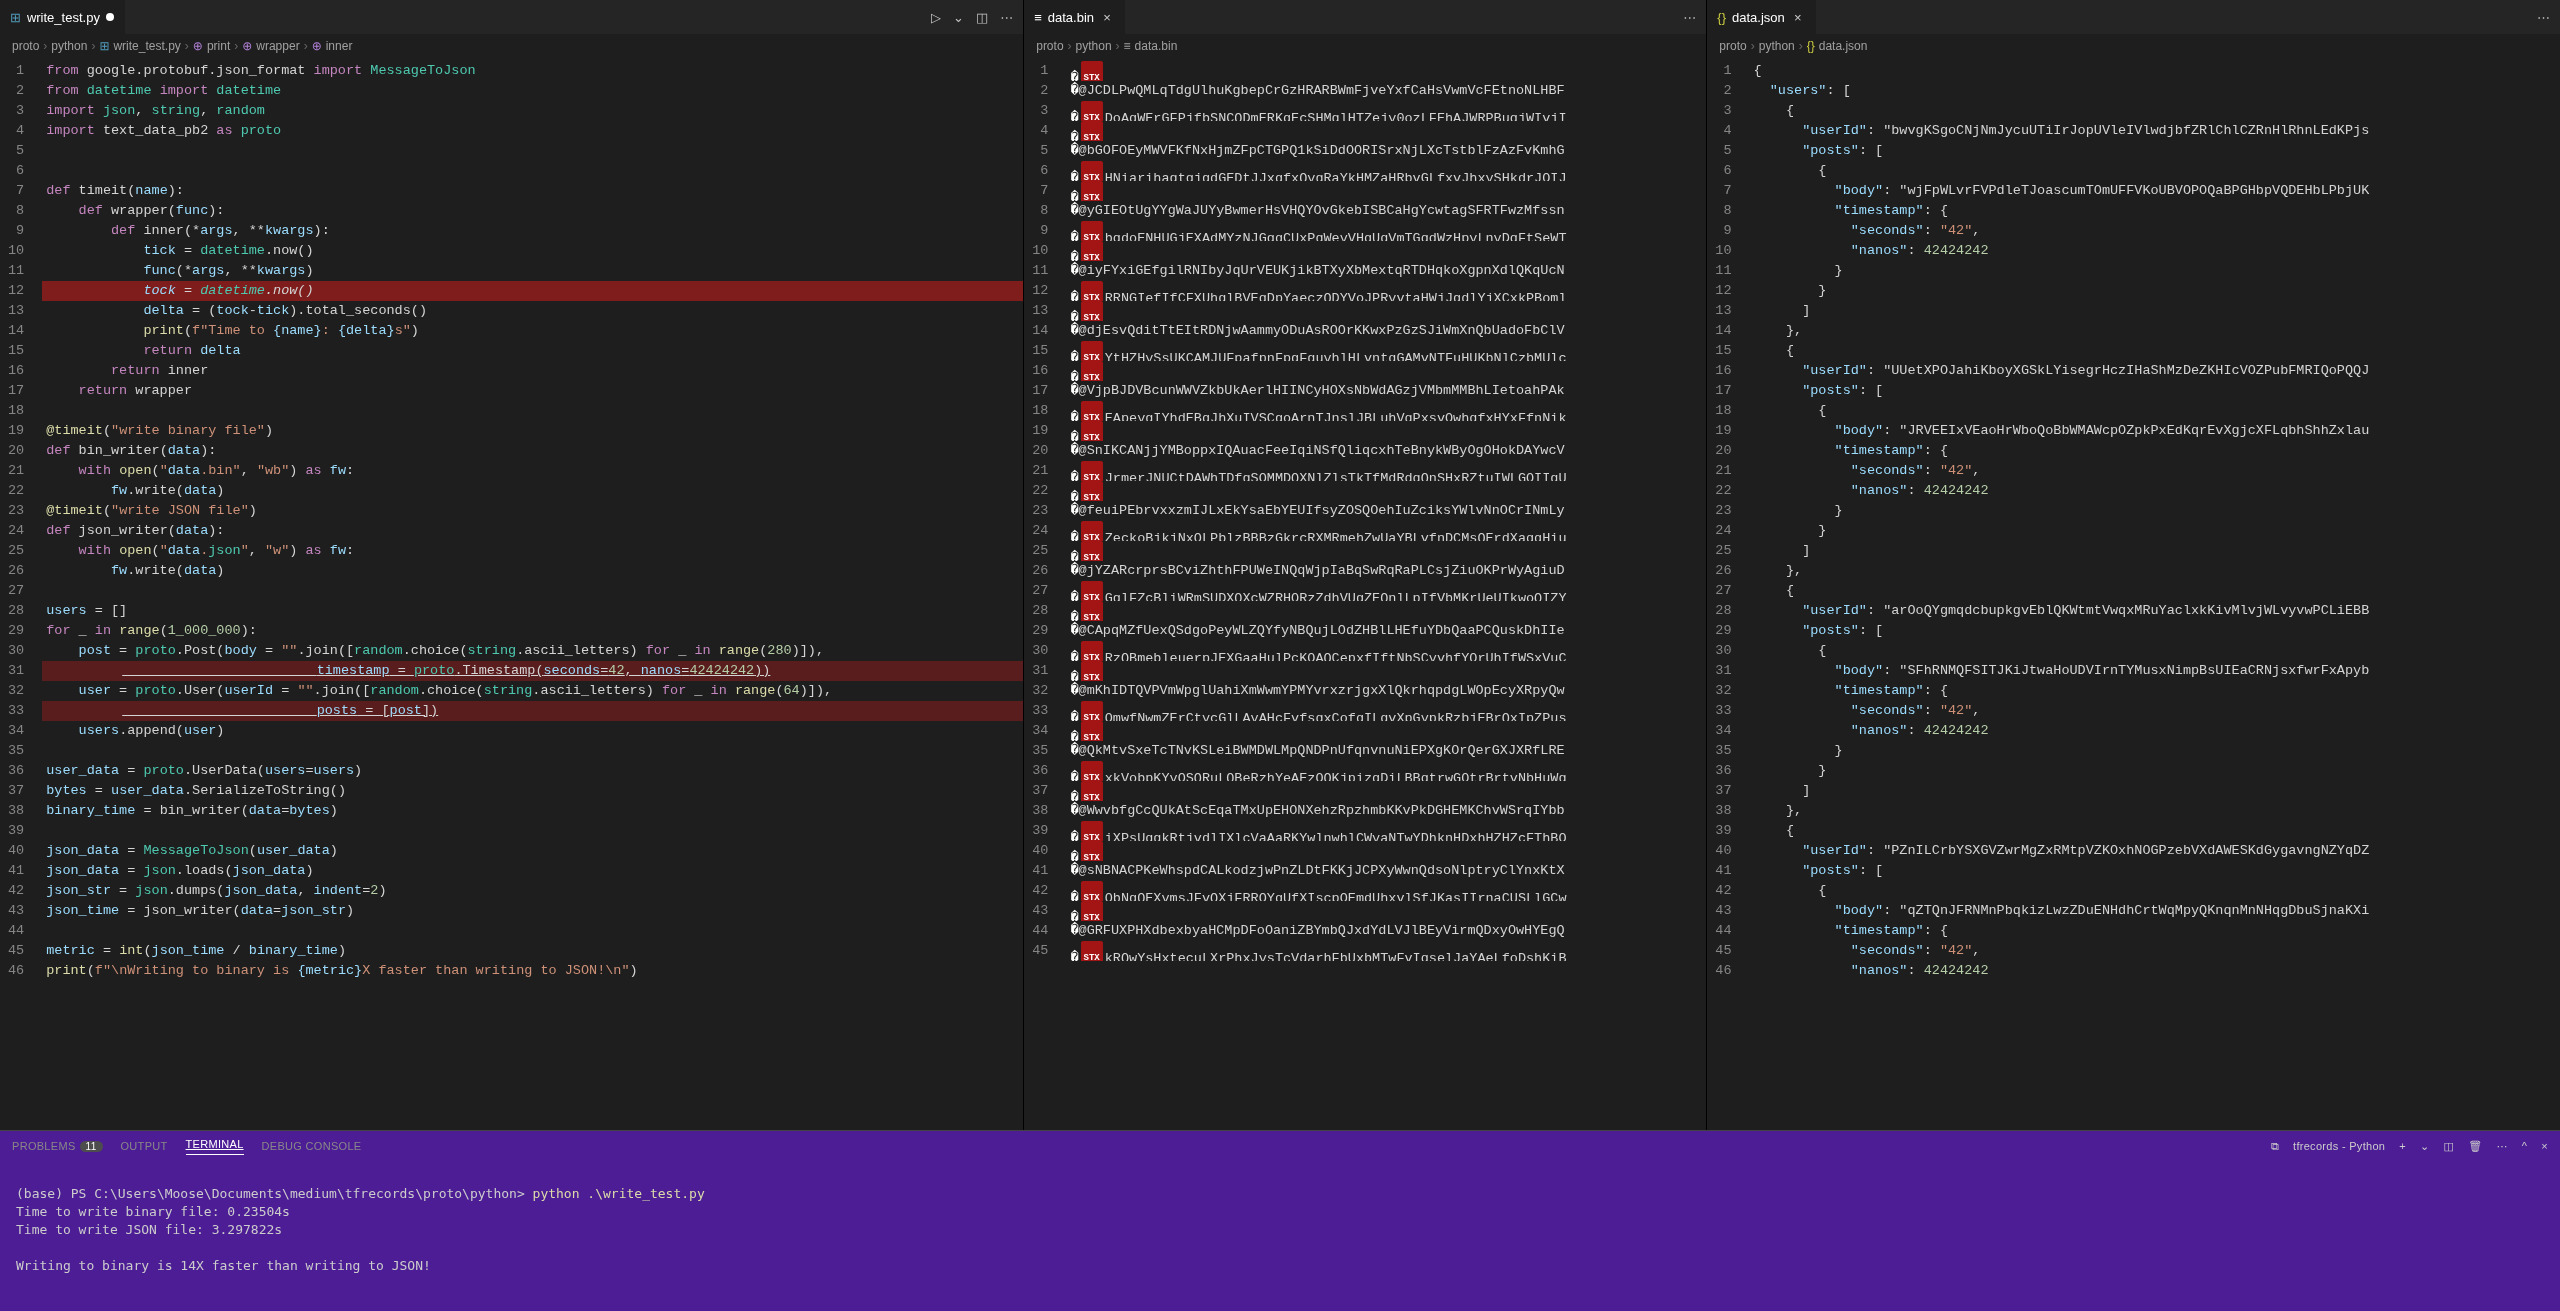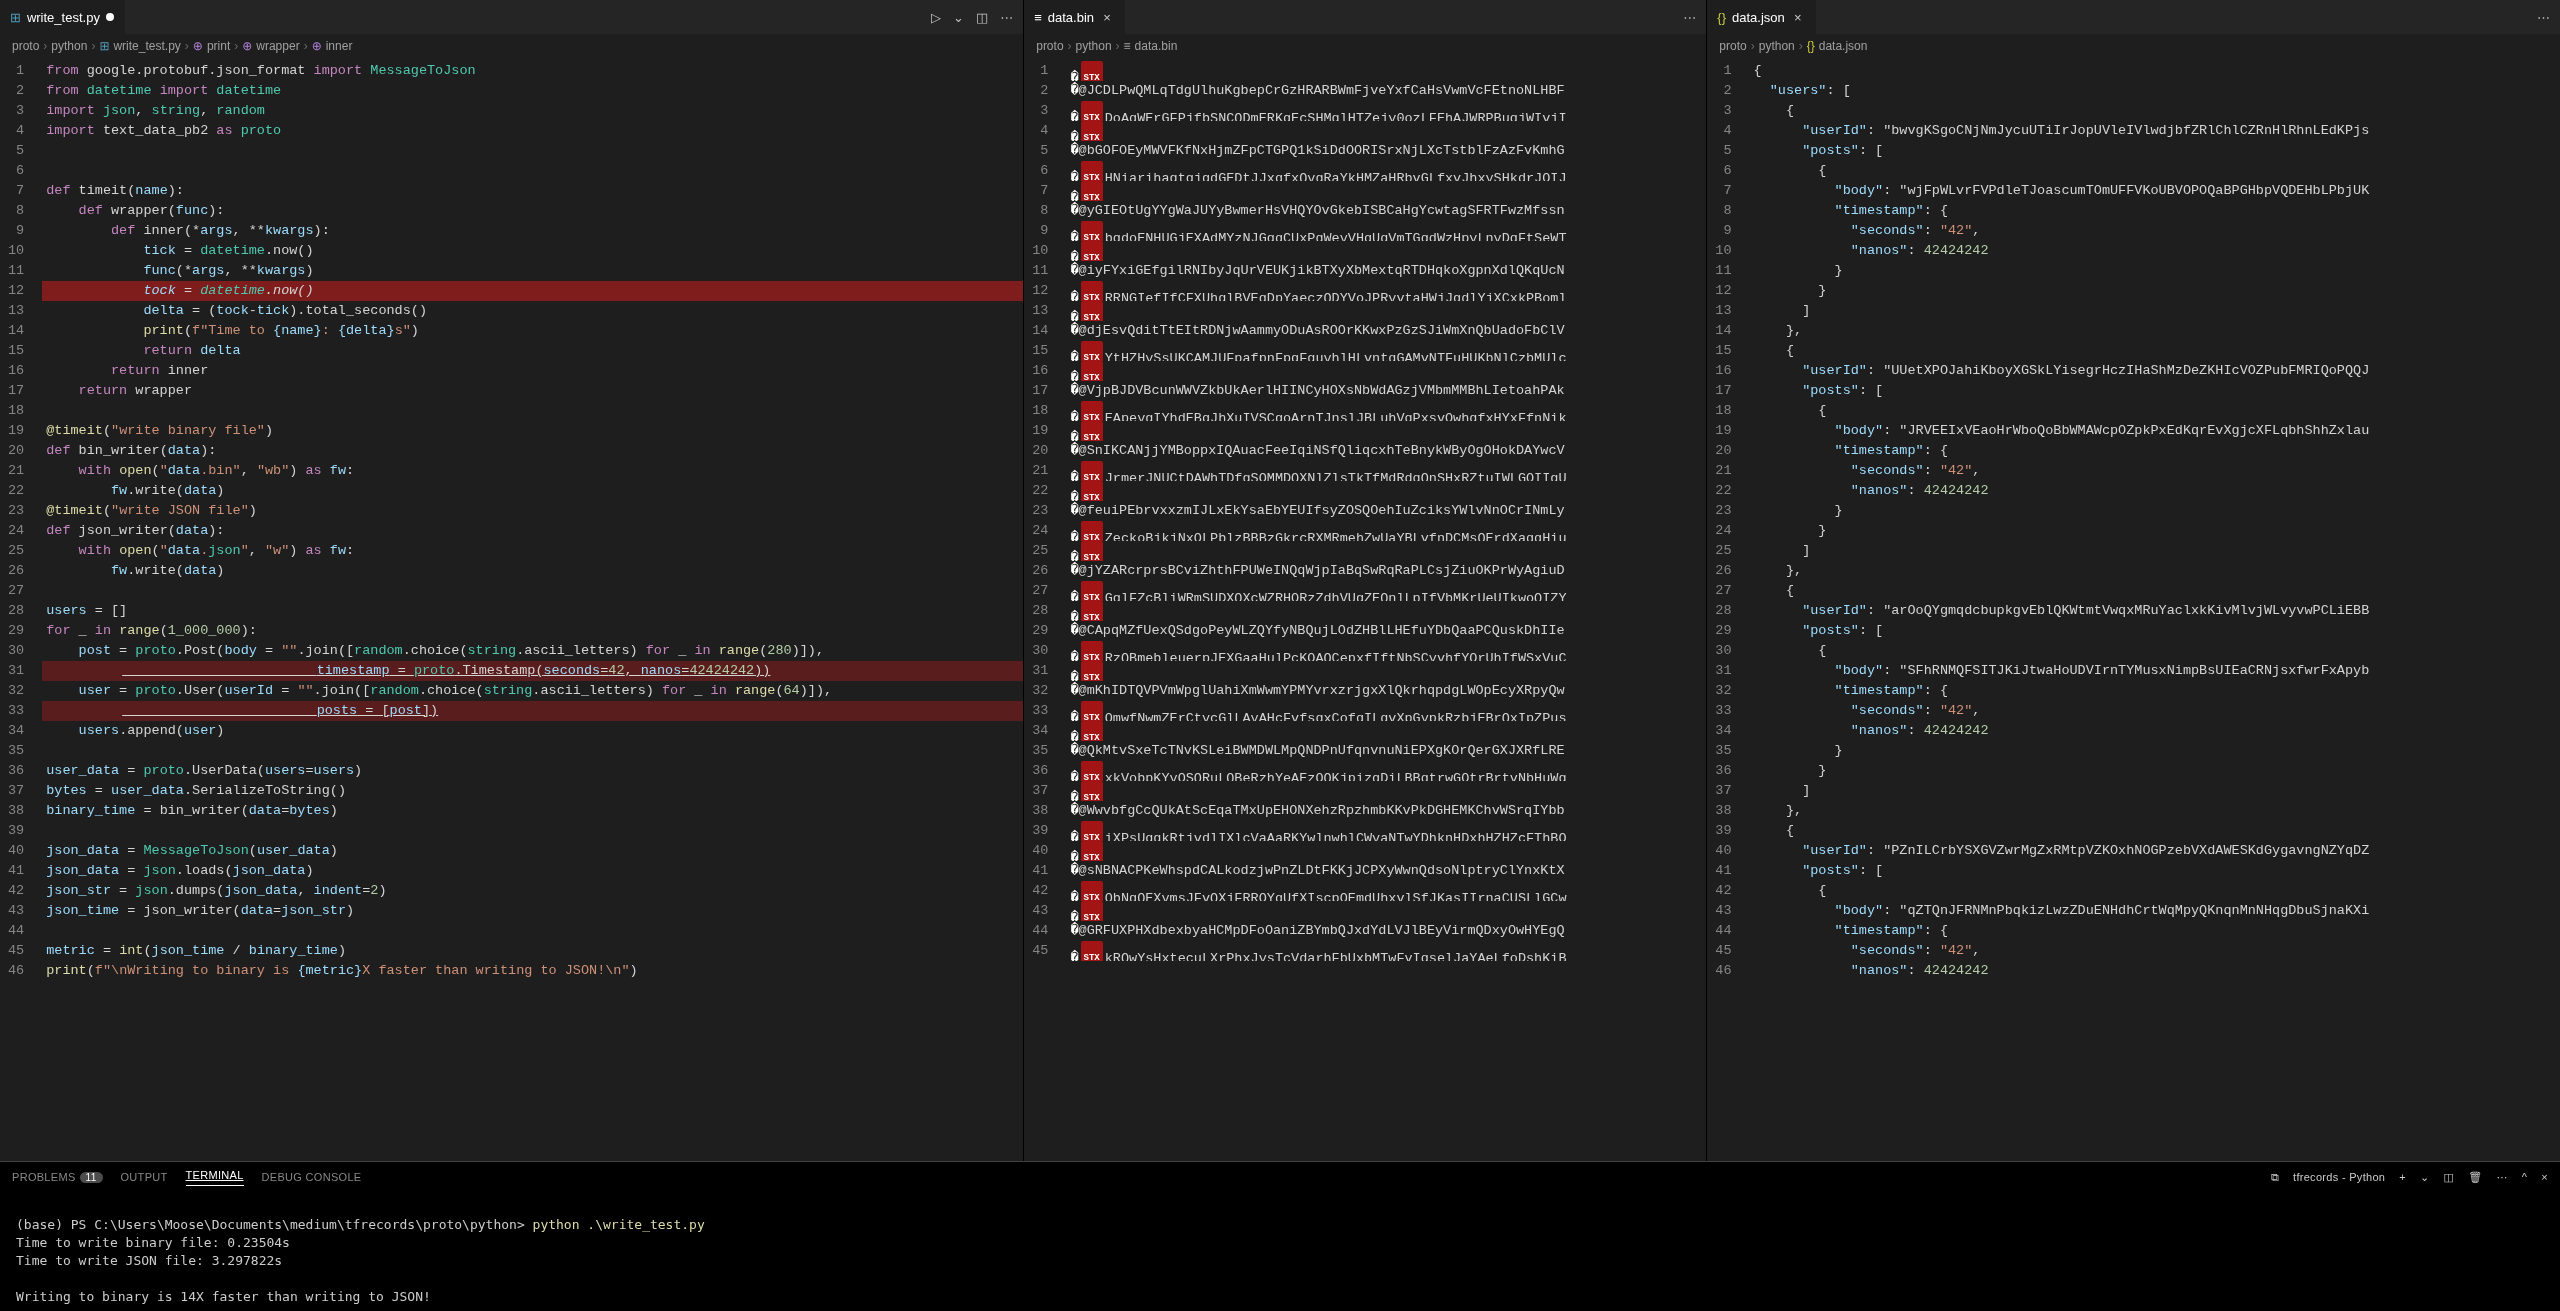--- a/index.html
+++ b/index.html
@@ -39,21 +39,21 @@
 .str { color: #ce9178; }
 .num { color: #b5cea8; }
 .var { color: #9cdcfe; }
 .cls { color: #4ec9b0; }
 .prop { color: #9cdcfe; }
 
 .stx { display:inline-block; background:#a31515; color:#fff; font-size:9px; font-weight:bold; padding:12px 3px; border-radius:2px; margin:0 2px; line-height:10px; vertical-align: middle;}
 .repl { color: #fffffd; }
 
 
-.panel { background: #000000; border-top: 1px solid #414141; height: 150px; display: flex; flex-direction: column; justify-content: space-between; }
+.panel { background: #4c1d95; border-top: 1px solid #414141; height: 181px; display: flex; flex-direction: column; justify-content: space-between; }
 .panel-tabs { display: flex; align-items: center; padding: 0 12px; height: 30px; font-size: 11px; color: #888; gap: 18px; letter-spacing: 0.3px; }
 .panel-tabs .ptab { cursor: pointer; text-transform: uppercase; }
 .panel-tabs .ptab.active { color: #fff; border-bottom: 1px solid #fff; padding-bottom: 4px; text-decoration: underline; }
 .panel-tabs .badge { background: #4d4d4d; color: #fff; border-radius: 8px; padding: 0 6px; font-size: 10px; margin-left: 4px;}
 .panel-tabs .spacer { flex: 1; }
 .panel-tabs .right { display: flex; gap: 14px; align-items: center; color: #ccc; }
 .panel-body { flex: 1; padding: 6px 16px; font-family: Consolas, monospace; font-size: 13px; color: #ccc; line-height: 18px; white-space: pre-wrap; overflow: hidden; }
 .panel-body .prompt-path { color: #ccc; }
 .panel-body .cmd { color: #dcdcaa; }
 .file-icon-py { color: #519aba; }

